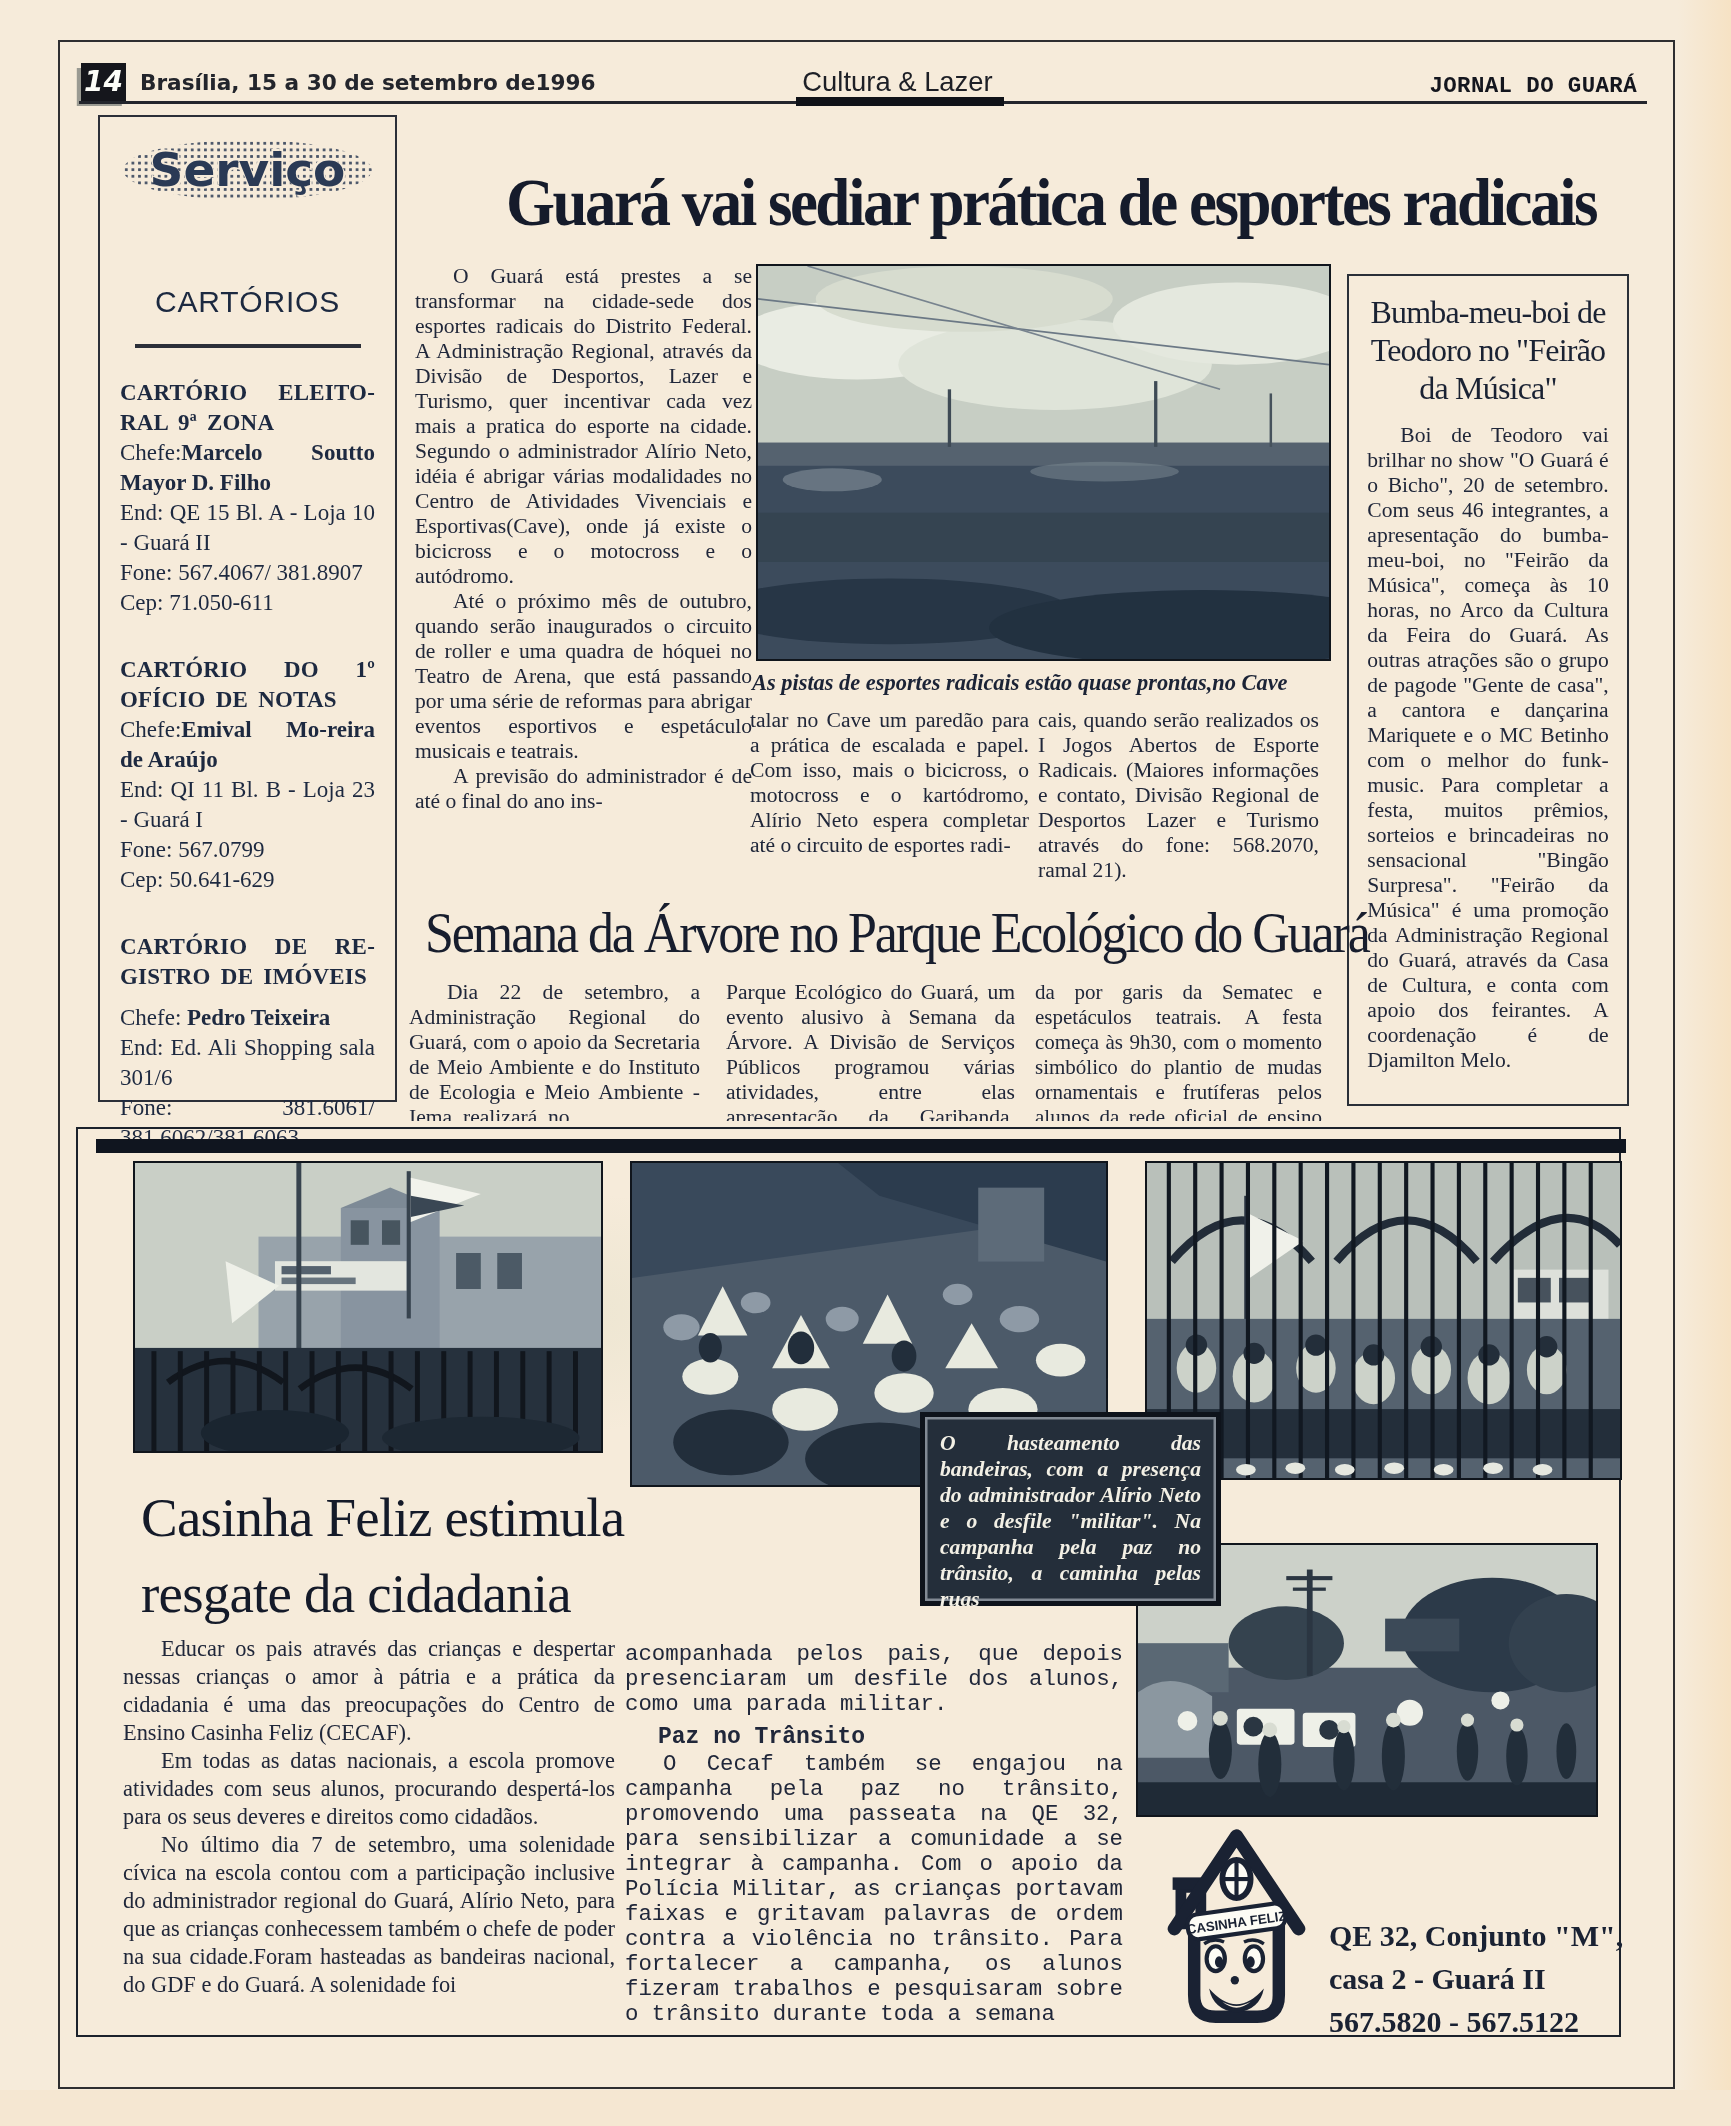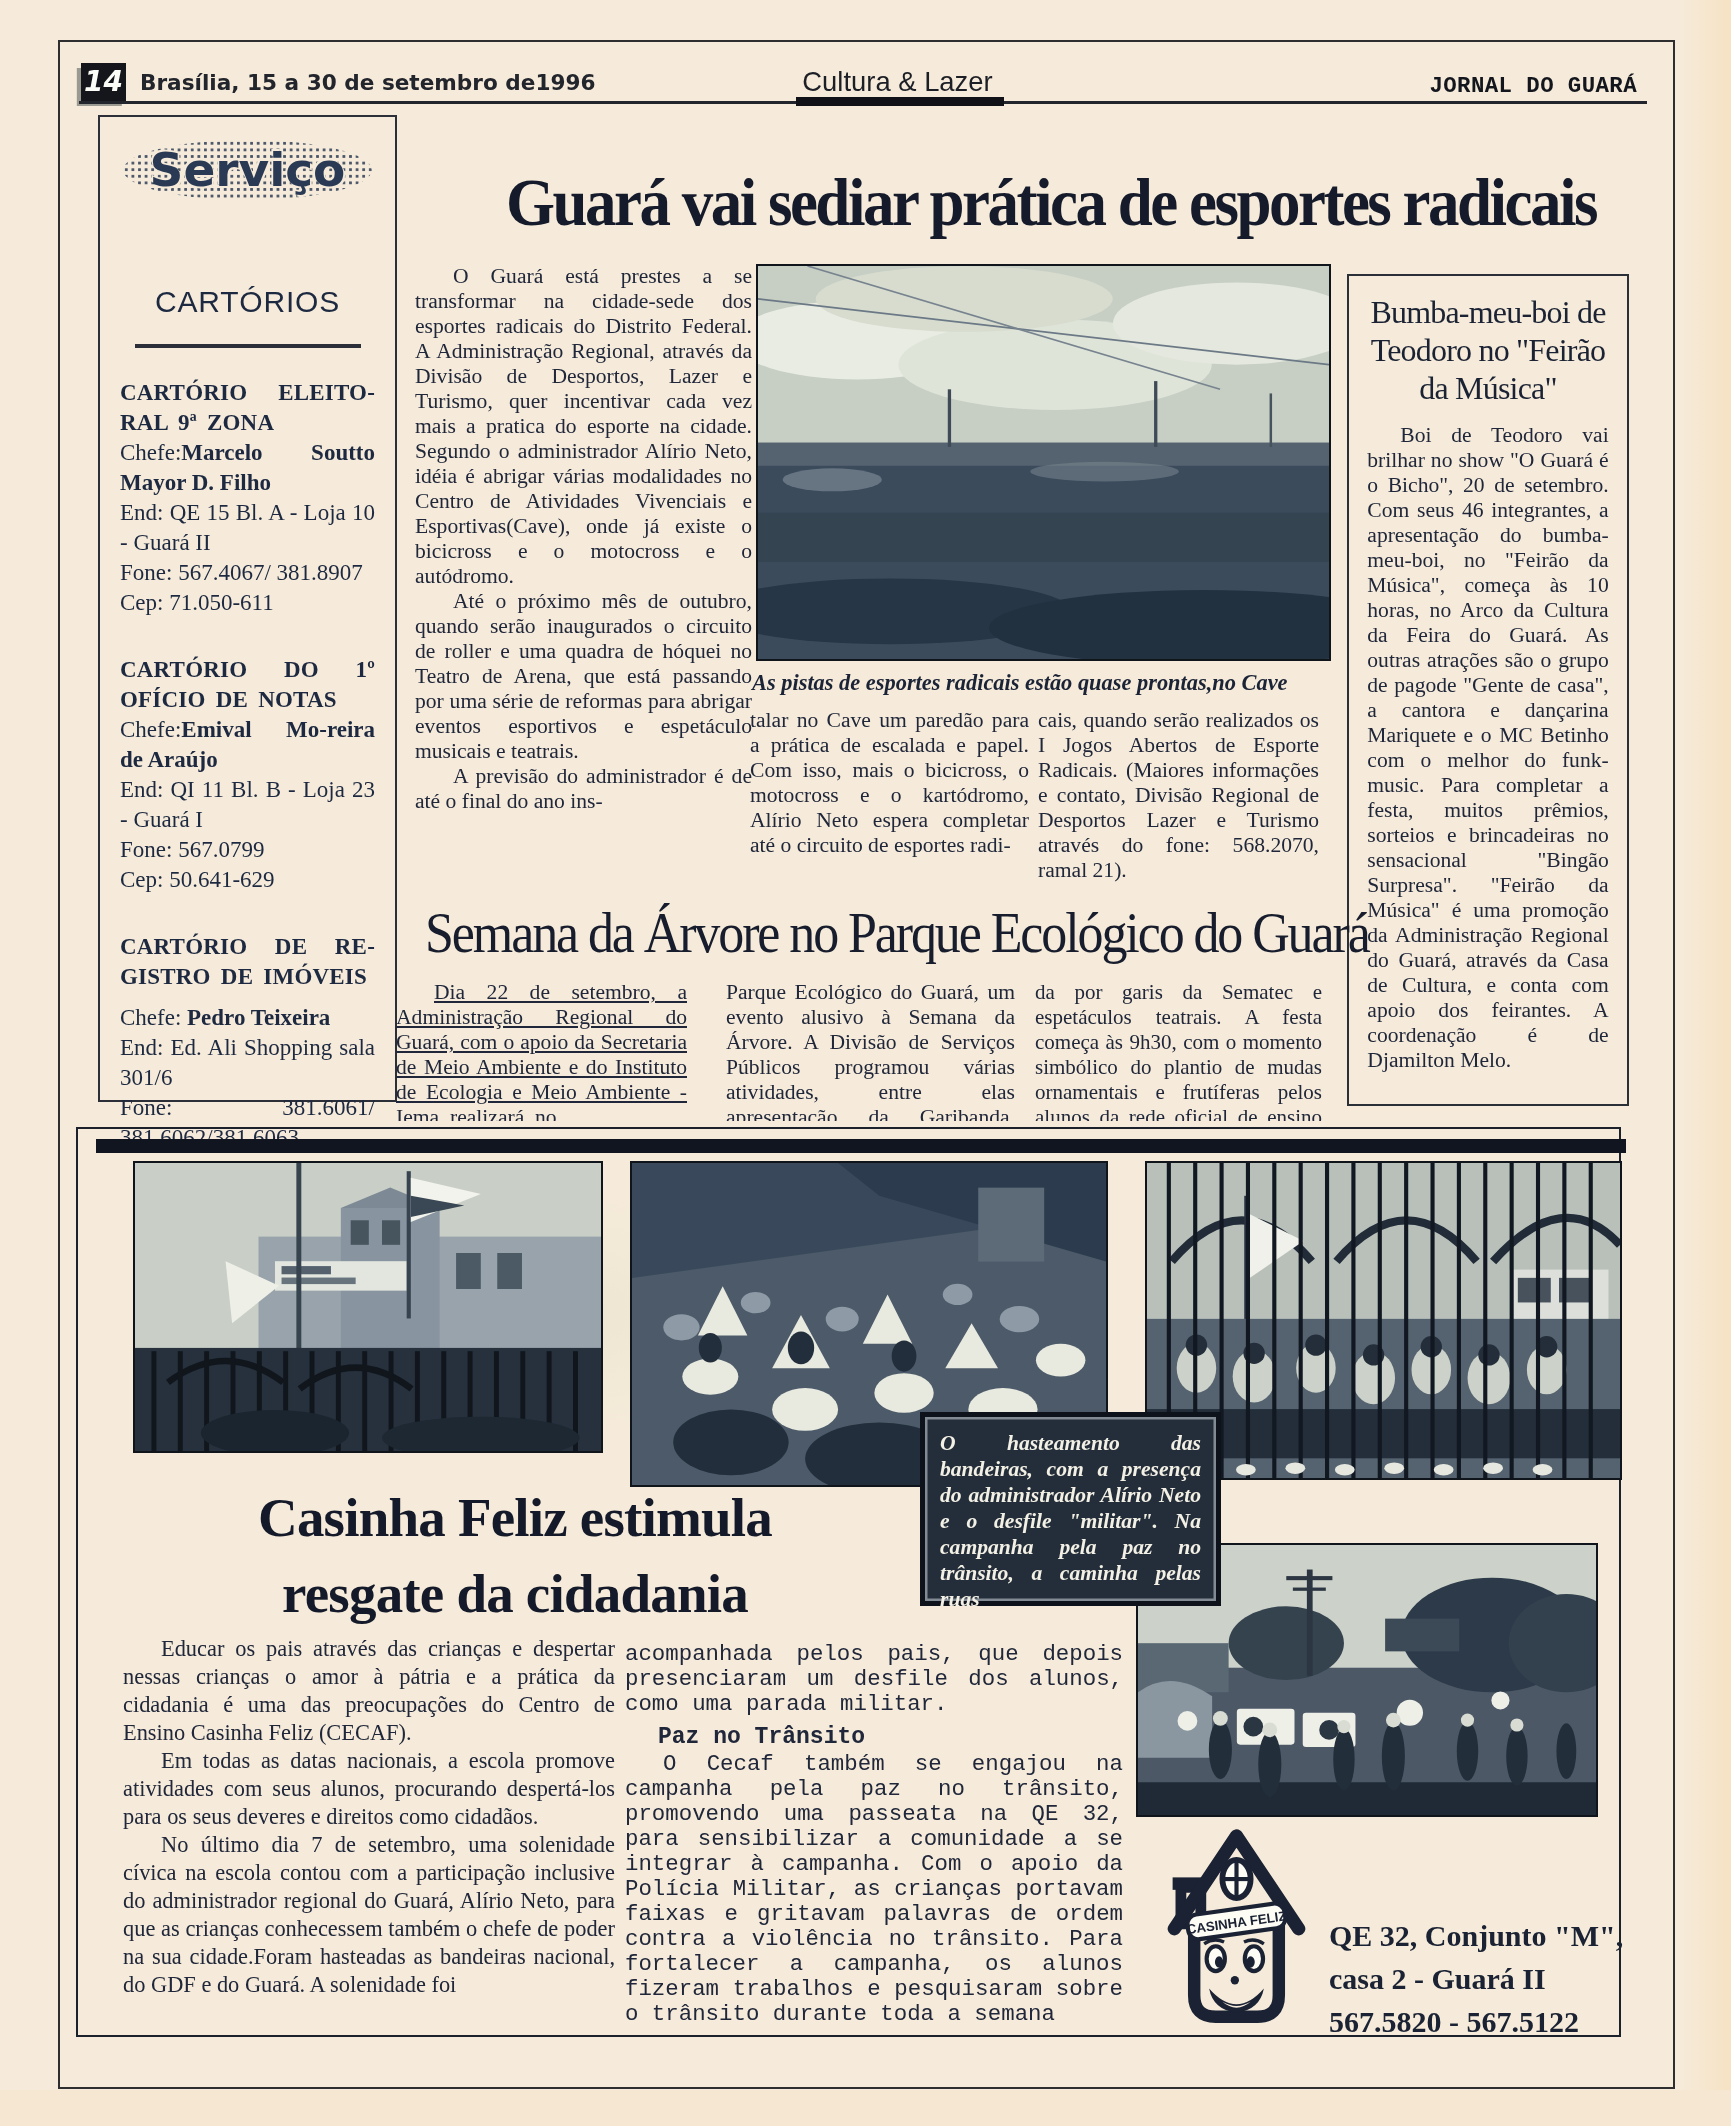--- a/index.html
+++ b/index.html
@@ -57,37 +57,37 @@
              box-sizing:border-box;padding:16.6px 18.3px;}
   .bumba-title{font-size:32px;line-height:38px;text-align:center;color:#1a2233;
                letter-spacing:-0.8px;margin-bottom:16.6px;}
   .bumba-body{font-size:21.6px;line-height:25px;text-align:justify;color:#20273a;}
   .bumba-body .para{text-indent:33px;}
   
   .headline-2{left:425px;top:900px;width:907px;text-align:center;white-space:nowrap;
               font-size:52px;letter-spacing:-2.1px;color:#171d2d;transform:scaleY(1.1);
               transform-origin:top;}
   .col-a2{top:980px;height:141px;}
-  .col-a2-1{left:396px;width:291px;text-decoration:underline;}
+  .col-a2-1{left:409px;width:291px;}
   .col-a2-2{left:726px;width:289px;}
   .col-a2-3{left:1035px;width:287px;font-size:21px;}
   
   .bottom-box{left:76px;top:1127px;width:1545px;height:910px;border:2.5px solid #1c222c;
               box-sizing:border-box;}
   .bottom-topbar{left:96px;top:1139px;width:1530px;height:14px;background:#10151f;}
   .fig-school{left:133px;top:1161px;width:470px;height:292px;}
   .fig-parade{left:630px;top:1161px;width:478px;height:326px;}
   .fig-gate{left:1145px;top:1161px;width:477px;height:319px;}
   .fig-street{left:1136px;top:1543px;width:462px;height:274px;}
   .caption-overlay{left:920px;top:1412px;width:301px;height:194px;background:#242e3a;
                    border:5px solid #0e131b;box-shadow:inset 0 0 0 2.5px #828a94;
                    box-sizing:border-box;padding:13.3px 15px;
                    font-weight:bold;font-style:italic;font-size:21.6px;line-height:26px;
                    color:#f3f0e5;text-align:justify;}
-  .headline-3{left:141px;top:1480px;width:748px;text-align:center;font-weight:bold;
+  .headline-3{left:141px;top:1480px;width:748px;text-align:left;font-weight:normal;
               font-size:55px;line-height:76px;color:#141a29;letter-spacing:-0.8px;}
   .col-a3-1{left:123px;top:1635px;width:492px;height:389px;font-size:22.4px;line-height:28px;}
   .col-a3-2{left:625px;top:1642px;width:498px;height:389px;font-size:22.4px;line-height:25px;font-family:Liberation Mono, monospace;}
   .subhead{font-weight:bold;margin:8.3px 0 1.7px 0;text-indent:33px;font-size:23px;}
   .casinha-logo{left:1161px;top:1824px;width:151px;height:208px;}
   .casinha-address{left:1329px;top:1914px;width:307px;font-weight:bold;font-size:30px;
                    line-height:43px;color:#1a2233;}
   .ghost{left:216px;top:1188px;width:631px;height:249px;
          background:radial-gradient(ellipse at center,rgba(150,180,130,.10),rgba(150,180,130,0) 70%);}
   svg{display:block;}

